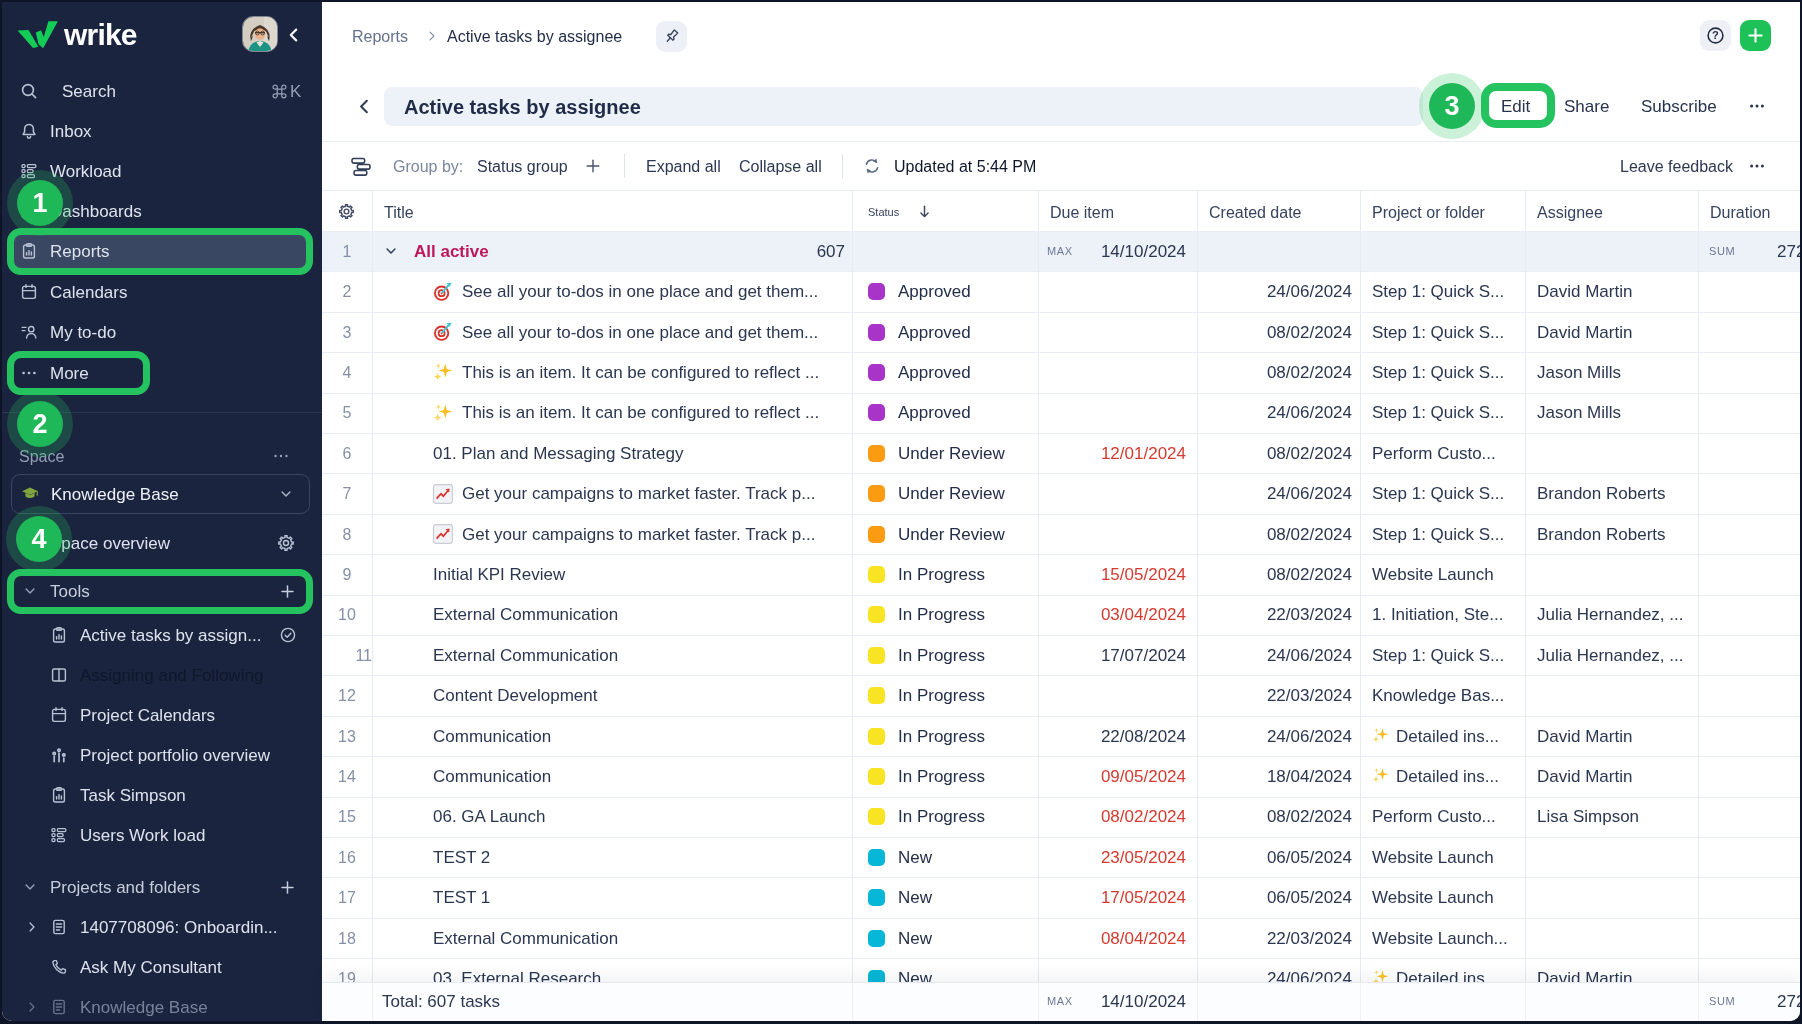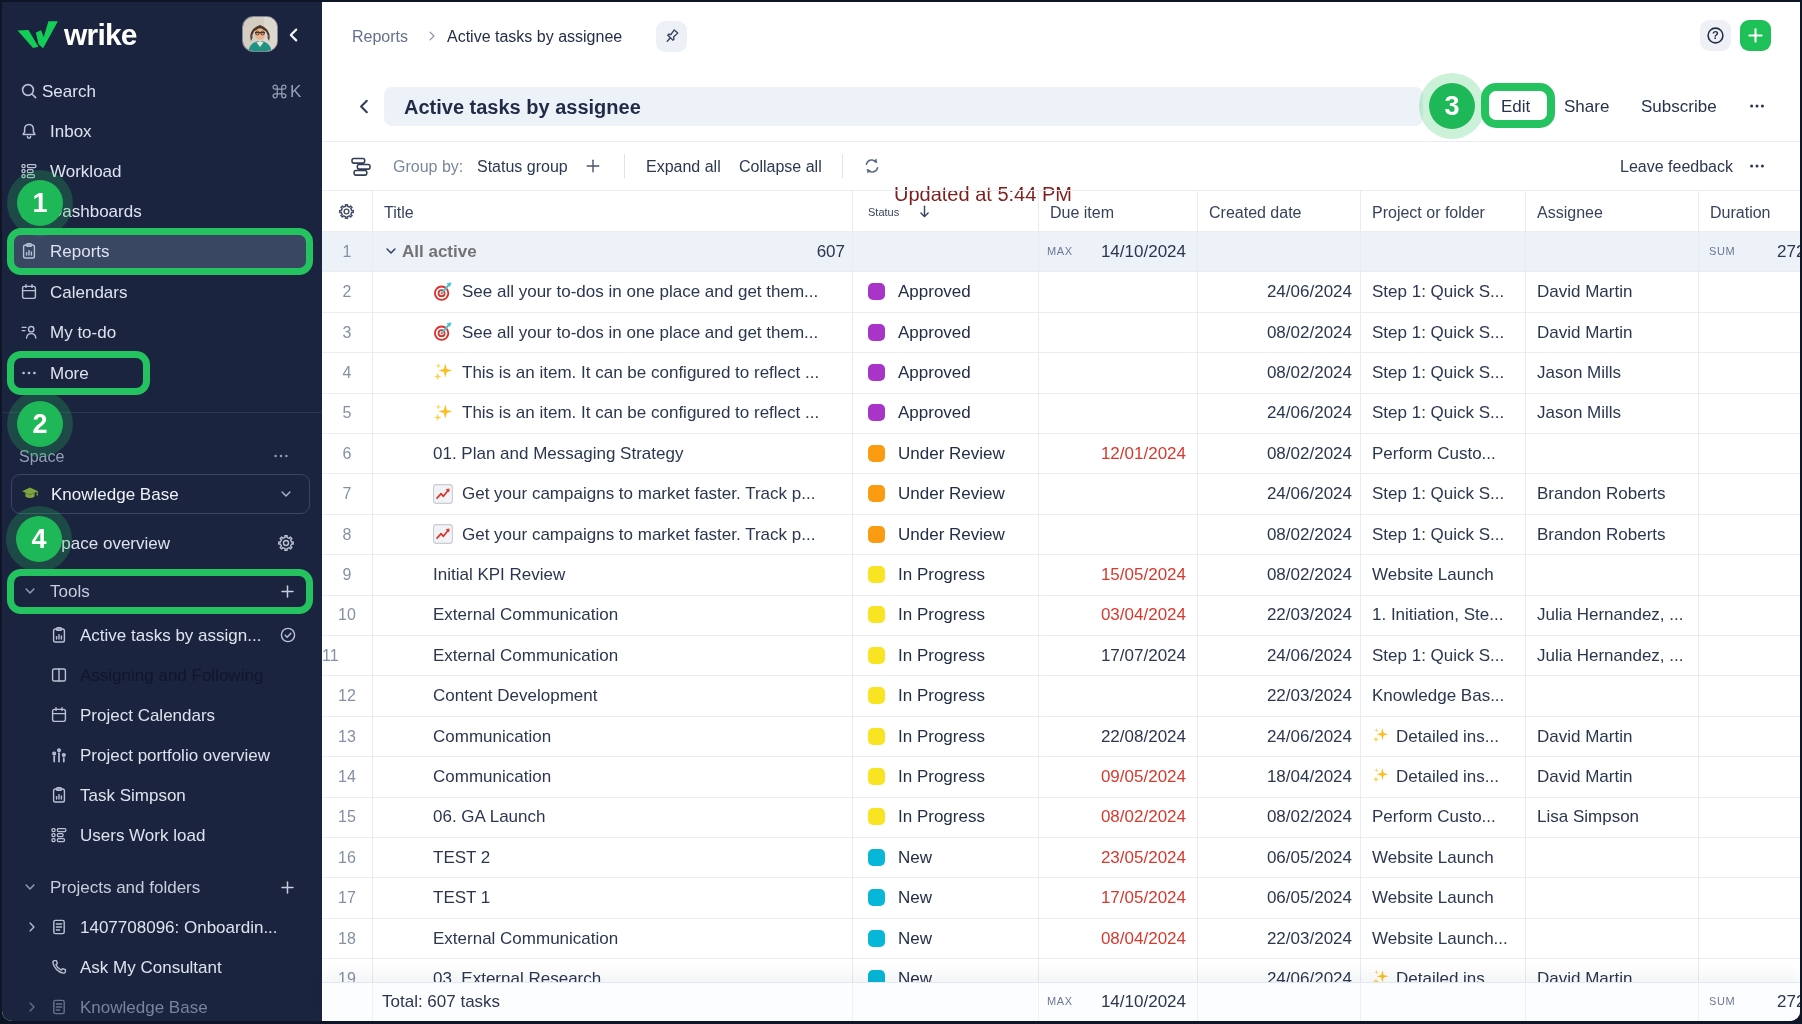--- a/index.html
+++ b/index.html
@@ -25,21 +25,21 @@
         <path d="M11.2 3.6 L5.8 9 L11.2 14.4"></path>
       </g>
     </svg>
     <div style="position:absolute;left:11px;top:231px;width:295px;height:37px;background:#3a4762;border-radius:6px;"></div>
     <svg style="position:absolute;left:18px;top:80px;" width="18" height="18" viewBox="0 0 18 18">
       <g fill="none" stroke="#b9c2d4" stroke-width="1.6" stroke-linecap="round" stroke-linejoin="round">
         <circle cx="8" cy="8" r="5.4"></circle>
         <path d="M12 12 L15.6 15.6"></path>
       </g>
     </svg>
-    <div style="position:absolute;left:40px;top:76.5px;white-space:nowrap;height:25px;line-height:25px;font-size:17px;color:#dde3ee;font-weight:400;">Search</div>
+    <div style="position:absolute;left:60px;top:76.5px;white-space:nowrap;height:25px;line-height:25px;font-size:17px;color:#dde3ee;font-weight:400;">Search</div>
     <svg style="position:absolute;left:18px;top:120px;" width="18" height="18" viewBox="0 0 18 18">
       <g fill="none" stroke="#b9c2d4" stroke-width="1.5" stroke-linecap="round" stroke-linejoin="round">
         <path d="M9 2.4 C6.2 2.4 4.6 4.6 4.6 7 L4.6 9.8 L3.1 12.4 L14.9 12.4 L13.4 9.8 L13.4 7 C13.4 4.6 11.8 2.4 9 2.4 Z"></path>
         <path d="M7.4 14.6 a1.6 1.6 0 0 0 3.2 0"></path>
       </g>
     </svg>
     <div style="position:absolute;left:48px;top:116.5px;white-space:nowrap;height:25px;line-height:25px;font-size:17px;color:#dde3ee;font-weight:400;">Inbox</div>
     <svg style="position:absolute;left:18px;top:160px;" width="18" height="18" viewBox="0 0 18 18">
       <g fill="none" stroke="#b9c2d4" stroke-width="1.3" stroke-linecap="round" stroke-linejoin="round">
         <rect x="2" y="2.6" width="3" height="3" rx="1"></rect>
@@ -340,21 +340,21 @@
     <svg style="position:absolute;left:861px;top:155px;" width="18" height="18" viewBox="0 0 18 18">
       <g fill="none" stroke="#5a6a85" stroke-width="1.5" stroke-linecap="round" stroke-linejoin="round">
         <path d="M3.4 7.2 A5.8 5.8 0 0 1 13.6 5.2"></path>
         <path d="M14.6 10.8 A5.8 5.8 0 0 1 4.4 12.8"></path>
       </g>
       <g fill="#5a6a85">
         <path d="M13.6 1.6 L13.9 5.9 L10.1 4.4 Z"></path>
         <path d="M4.4 16.4 L4.1 12.1 L7.9 13.6 Z"></path>
       </g>
     </svg>
-    <div style="position:absolute;left:892px;top:152.5px;white-space:nowrap;height:23px;line-height:23px;font-size:20px;color:#7f1d1d;font-weight:400;margin-top:28px;">Updated at 5:44 PM</div>
+    <div style="position:absolute;left:892px;top:152.5px;white-space:nowrap;height:23px;line-height:23px;font-size:16px;color:#0f172a;font-weight:400;">Updated at 5:44 PM</div>
     <div style="position:absolute;left:1618px;top:152.5px;white-space:nowrap;height:23px;line-height:23px;font-size:16px;color:#2d3850;font-weight:400;">Leave feedback</div>
     <svg style="position:absolute;left:1746px;top:155px;" width="18" height="18" viewBox="0 0 18 18">
       <g fill="#2d3850">
         <circle cx="3.6" cy="9" r="1.5"></circle>
         <circle cx="9" cy="9" r="1.5"></circle>
         <circle cx="14.4" cy="9" r="1.5"></circle>
       </g>
     </svg>
     <div style="position:absolute;left:320px;top:188px;width:1480px;height:1px;background:#e9edf4;"></div>
     <svg style="position:absolute;left:336px;top:201px;" width="17" height="17" viewBox="0 0 18 18">
@@ -400,21 +400,21 @@
     <div style="position:absolute;left:1195px;top:189px;width:1px;height:791px;background:#e7ebf2;"></div>
     <div style="position:absolute;left:1358px;top:189px;width:1px;height:791px;background:#e7ebf2;"></div>
     <div style="position:absolute;left:1523px;top:189px;width:1px;height:791px;background:#e7ebf2;"></div>
     <div style="position:absolute;left:1696px;top:189px;width:1px;height:791px;background:#e7ebf2;"></div>
     <div style="position:absolute;left:320px;top:237.7px;width:50px;height:23px;line-height:23px;font-size:16px;color:#8590a6;font-weight:400;text-align:center;">1</div>
     <svg style="position:absolute;left:381px;top:241.2px;" width="16" height="16" viewBox="0 0 18 18">
       <g fill="none" stroke="#39445e" stroke-width="1.8" stroke-linecap="round" stroke-linejoin="round">
         <path d="M4.6 6.8 L9 11.2 L13.4 6.8"></path>
       </g>
     </svg>
-    <div style="position:absolute;left:400px;top:236.7px;white-space:nowrap;height:25px;line-height:25px;font-size:17px;color:#737373;font-weight:700;">All active</div>
+    <div style="position:absolute;left:412px;top:236.7px;white-space:nowrap;height:25px;line-height:25px;font-size:17px;color:#be185d;font-weight:700;">All active</div>
     <div style="position:absolute;right:955px;top:236.7px;white-space:nowrap;height:25px;line-height:25px;font-size:17px;color:#2b3650;font-weight:400;">607</div>
     <div style="position:absolute;left:1045px;top:241.2px;white-space:nowrap;height:16px;line-height:16px;font-size:11px;color:#6c7894;font-weight:400;letter-spacing:0.6px;">MAX</div>
     <div style="position:absolute;right:614px;top:236.7px;white-space:nowrap;height:25px;line-height:25px;font-size:17px;color:#2b3650;font-weight:400;">14/10/2024</div>
     <div style="position:absolute;left:1707px;top:241.2px;white-space:nowrap;height:16px;line-height:16px;font-size:11px;color:#6c7894;font-weight:400;letter-spacing:0.6px;">SUM</div>
     <div style="position:absolute;left:1775px;top:236.7px;white-space:nowrap;height:25px;line-height:25px;font-size:17px;color:#2b3650;font-weight:400;">2722</div>
     <div style="position:absolute;left:320px;top:278.1px;width:50px;height:23px;line-height:23px;font-size:16px;color:#8590a6;font-weight:400;text-align:center;">2</div>
     <svg style="position:absolute;left:431px;top:279.59999999999997px;" width="20" height="20" viewBox="0 0 20 20">
       <circle cx="8.6" cy="11.2" r="7.6" fill="#d7342c"></circle>
       <circle cx="8.6" cy="11.2" r="5.7" fill="#fff"></circle>
       <circle cx="8.6" cy="11.2" r="3.9" fill="#d7342c"></circle>
@@ -508,21 +508,21 @@
     <div style="position:absolute;right:448px;top:559.9px;white-space:nowrap;height:25px;line-height:25px;font-size:17px;color:#2b3650;font-weight:400;">08/02/2024</div>
     <div style="position:absolute;left:1370px;top:559.9px;white-space:nowrap;height:25px;line-height:25px;font-size:17px;color:#2b3650;font-weight:400;">Website Launch</div>
     <div style="position:absolute;left:320px;top:601.3px;width:50px;height:23px;line-height:23px;font-size:16px;color:#8590a6;font-weight:400;text-align:center;">10</div>
     <div style="position:absolute;left:431px;top:600.3px;white-space:nowrap;height:25px;line-height:25px;font-size:17px;color:#2b3650;font-weight:400;">External Communication</div>
     <div style="position:absolute;left:866px;top:604.3px;width:17px;height:17px;background:#f9e424;border-radius:5px;"></div>
     <div style="position:absolute;left:896px;top:600.3px;white-space:nowrap;height:25px;line-height:25px;font-size:17px;color:#232e48;font-weight:400;">In Progress</div>
     <div style="position:absolute;right:614px;top:600.3px;white-space:nowrap;height:25px;line-height:25px;font-size:17px;color:#d63a2f;font-weight:400;">03/04/2024</div>
     <div style="position:absolute;right:448px;top:600.3px;white-space:nowrap;height:25px;line-height:25px;font-size:17px;color:#2b3650;font-weight:400;">22/03/2024</div>
     <div style="position:absolute;left:1370px;top:600.3px;white-space:nowrap;height:25px;line-height:25px;font-size:17px;color:#2b3650;font-weight:400;">1. Initiation, Ste...</div>
     <div style="position:absolute;left:1535px;top:600.3px;white-space:nowrap;height:25px;line-height:25px;font-size:17px;color:#2b3650;font-weight:400;">Julia Hernandez, ...</div>
-    <div style="position:absolute;left:320px;top:641.7px;width:50px;height:23px;line-height:23px;font-size:16px;color:#8590a6;font-weight:400;text-align:left;">11</div>
+    <div style="position:absolute;left:320px;top:641.7px;width:50px;height:23px;line-height:23px;font-size:16px;color:#8590a6;font-weight:400;text-align:right;">11</div>
     <div style="position:absolute;left:431px;top:640.7px;white-space:nowrap;height:25px;line-height:25px;font-size:17px;color:#2b3650;font-weight:400;">External Communication</div>
     <div style="position:absolute;left:866px;top:644.7px;width:17px;height:17px;background:#f9e424;border-radius:5px;"></div>
     <div style="position:absolute;left:896px;top:640.7px;white-space:nowrap;height:25px;line-height:25px;font-size:17px;color:#232e48;font-weight:400;">In Progress</div>
     <div style="position:absolute;right:614px;top:640.7px;white-space:nowrap;height:25px;line-height:25px;font-size:17px;color:#2b3650;font-weight:400;">17/07/2024</div>
     <div style="position:absolute;right:448px;top:640.7px;white-space:nowrap;height:25px;line-height:25px;font-size:17px;color:#2b3650;font-weight:400;">24/06/2024</div>
     <div style="position:absolute;left:1370px;top:640.7px;white-space:nowrap;height:25px;line-height:25px;font-size:17px;color:#2b3650;font-weight:400;">Step 1: Quick S...</div>
     <div style="position:absolute;left:1535px;top:640.7px;white-space:nowrap;height:25px;line-height:25px;font-size:17px;color:#2b3650;font-weight:400;">Julia Hernandez, ...</div>
     <div style="position:absolute;left:320px;top:682.1px;width:50px;height:23px;line-height:23px;font-size:16px;color:#8590a6;font-weight:400;text-align:center;">12</div>
     <div style="position:absolute;left:431px;top:681.1px;white-space:nowrap;height:25px;line-height:25px;font-size:17px;color:#2b3650;font-weight:400;">Content Development</div>
     <div style="position:absolute;left:866px;top:685.1px;width:17px;height:17px;background:#f9e424;border-radius:5px;"></div>

